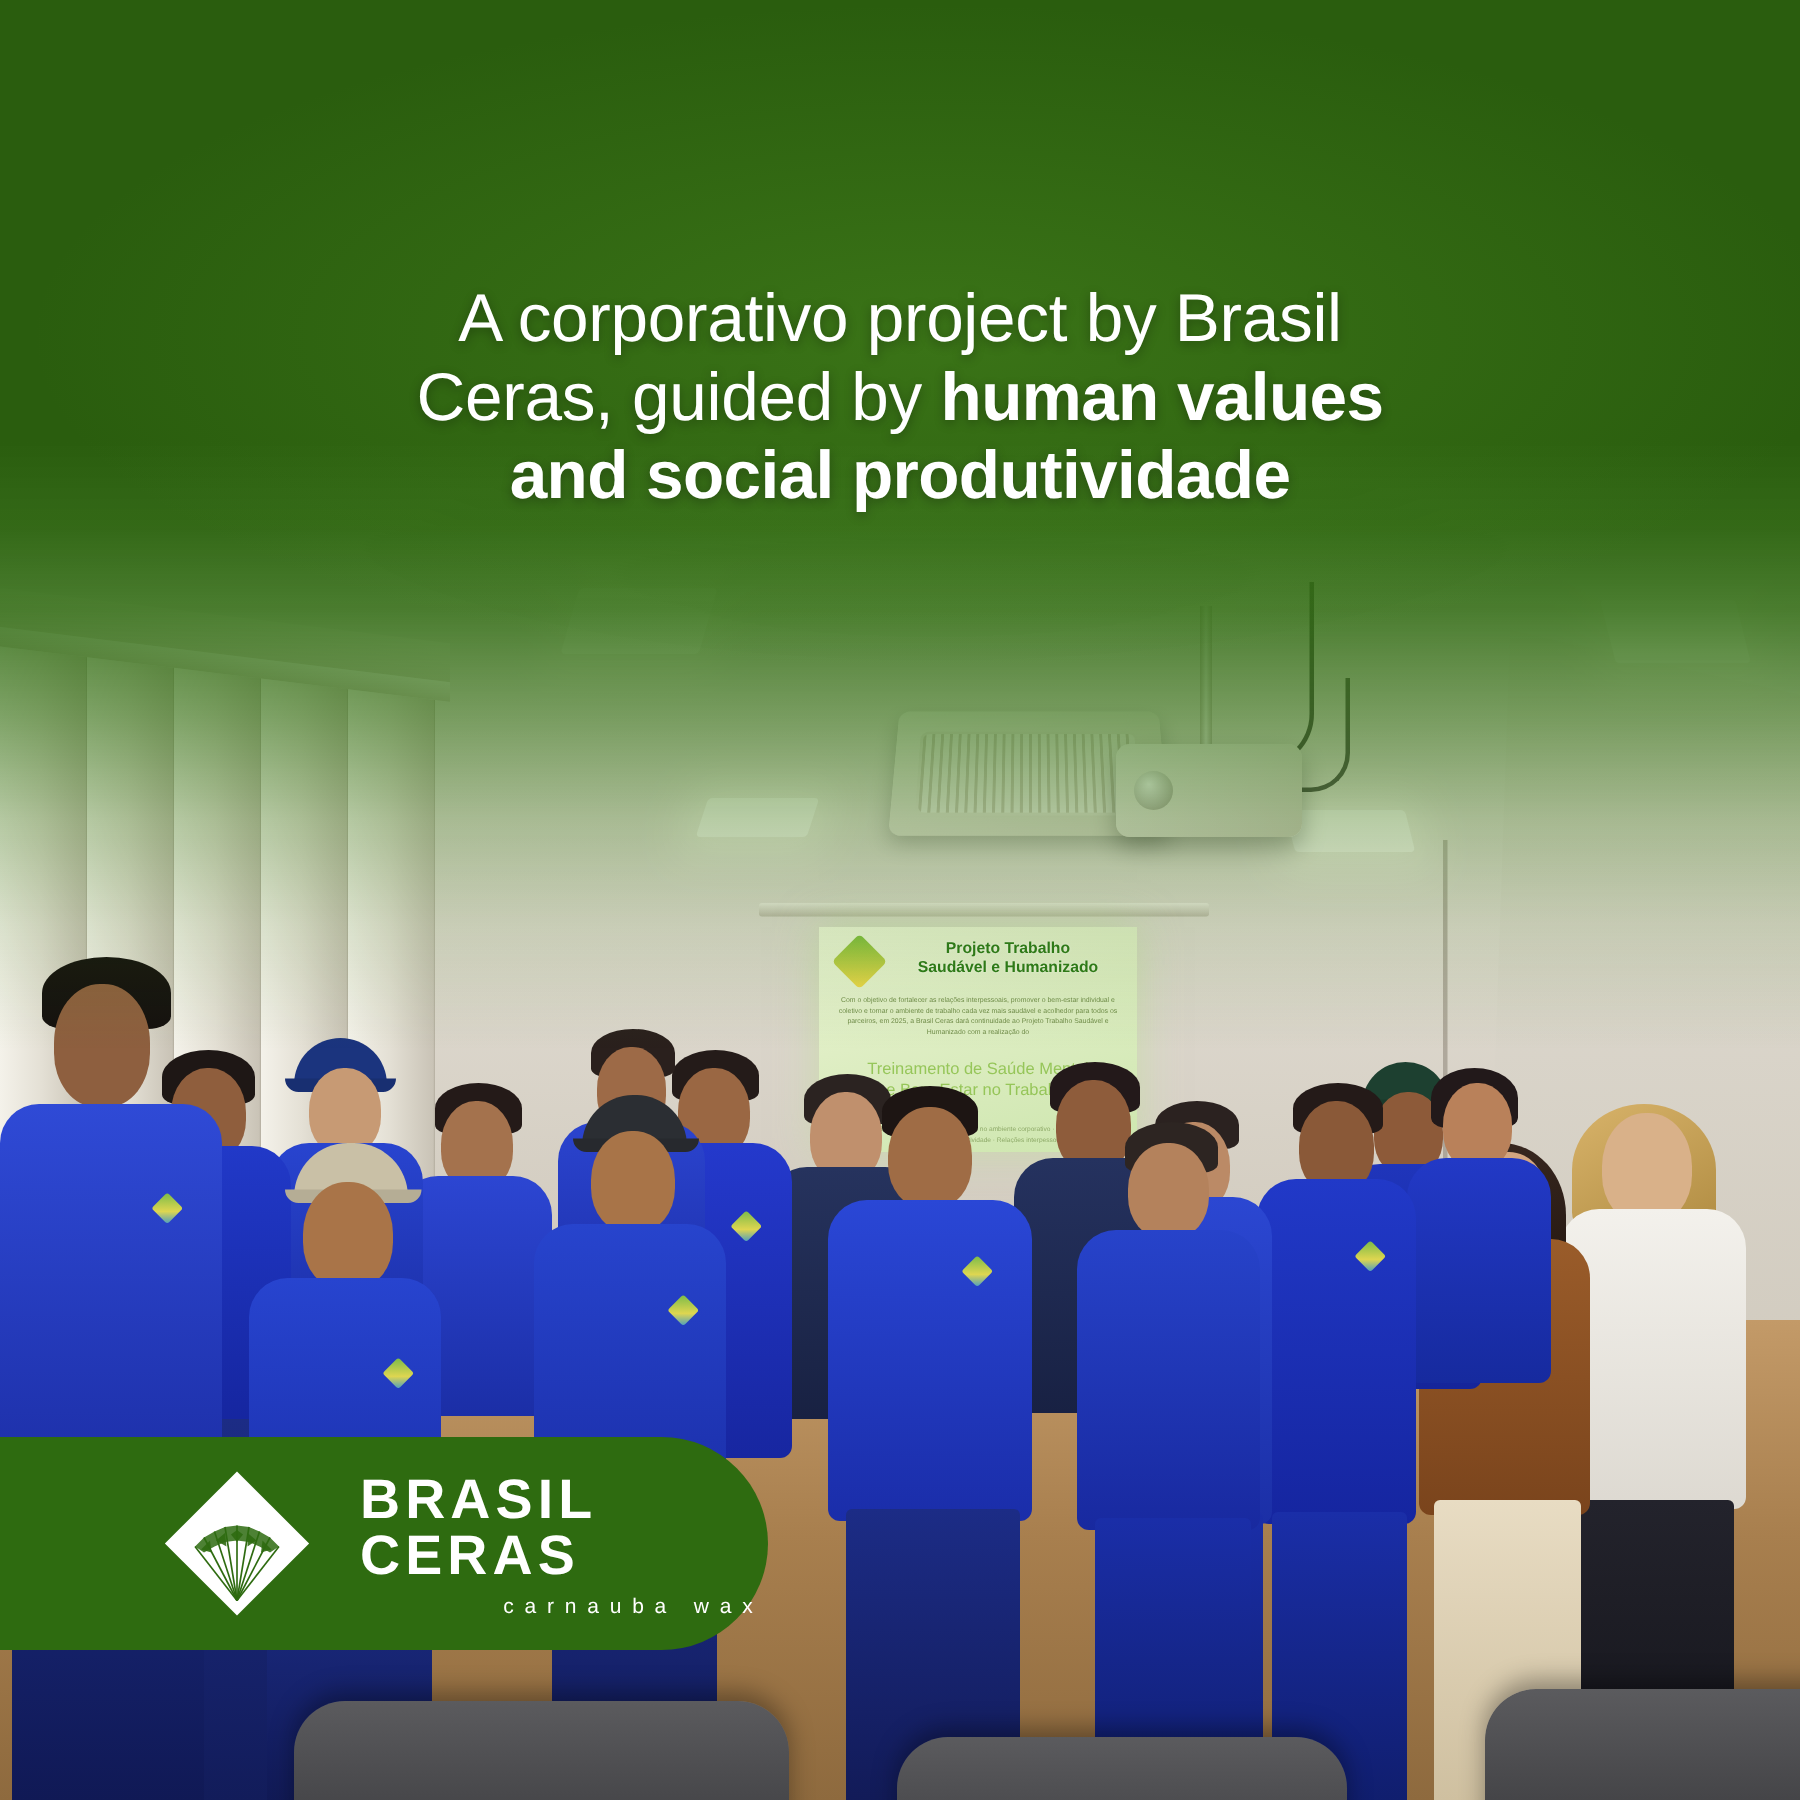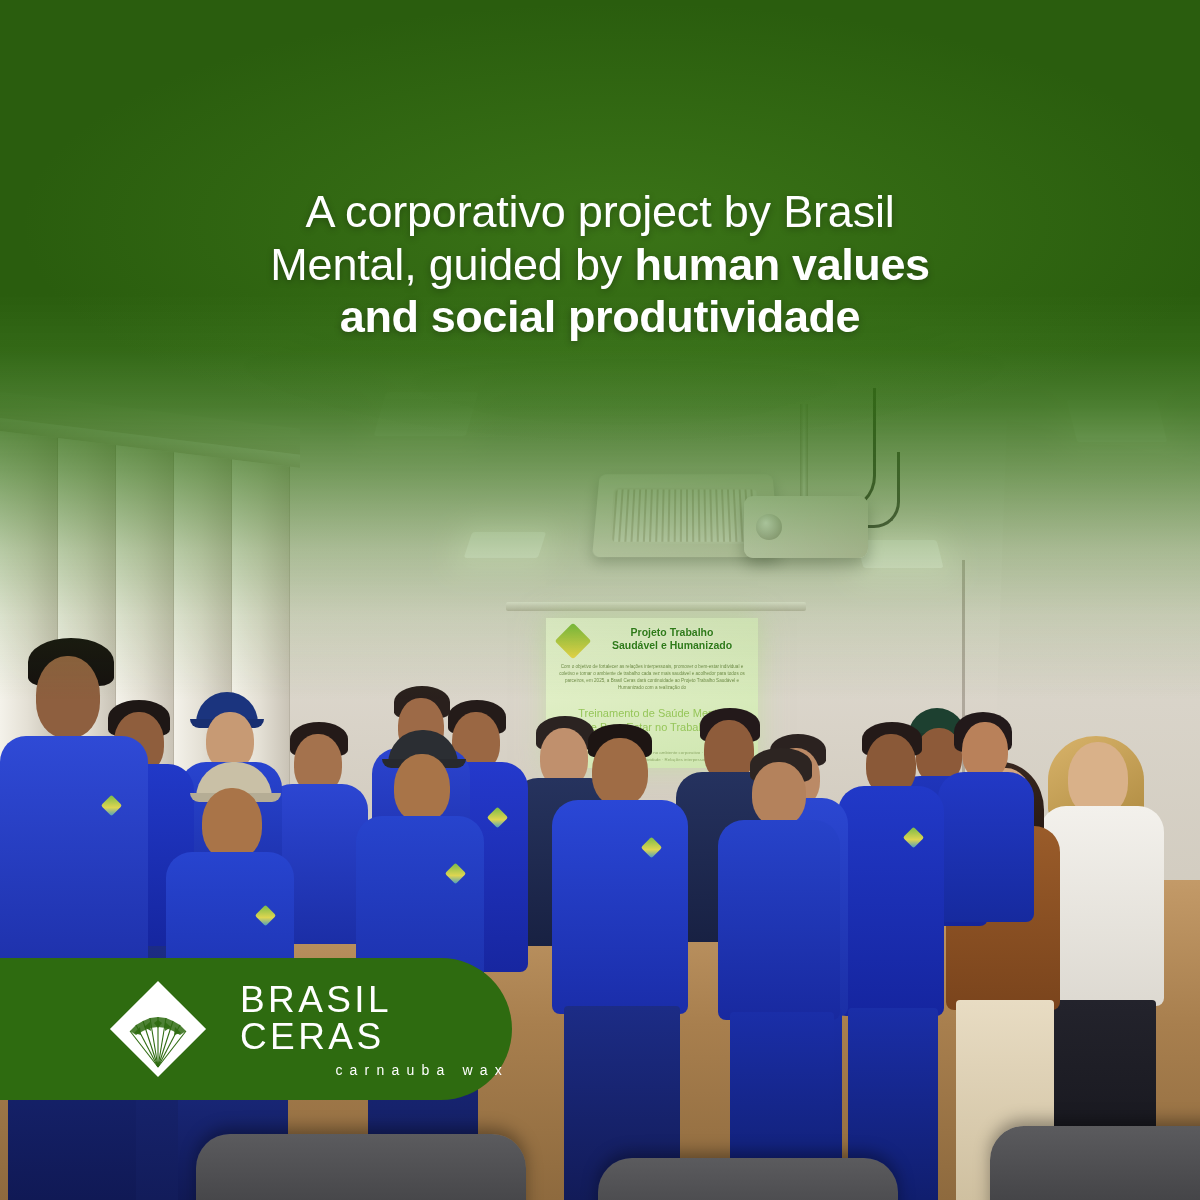--- a/index.html
+++ b/index.html
@@ -142,21 +142,21 @@
   .w-light { font-weight:300; letter-spacing:-.2px; }
   .w-bold  { font-weight:700; letter-spacing:-.4px; }
 
   
   #logo-pill { position:absolute; left:0; top:958px; width:512px; height:142px;
     background:#2e6b10; border-radius:0 71px 71px 0; z-index:9;
     display:flex; align-items:center; }
   #logo-mark { position:relative; width:96px; height:96px; margin-left:110px;
     flex:0 0 auto; }
   #logo-text { margin-left:34px; }
-  #logo-title { font-size:37px; font-weight:400; letter-spacing:3.4px; color:#fff;
+  #logo-title { font-size:37px; font-weight:700; letter-spacing:3.4px; color:#fff;
     line-height:1; font-family:"Liberation Sans", sans-serif; }
   #logo-sub { font-size:14px; letter-spacing:7.2px; color:#fff; margin-top:7px;
     text-align:right; padding-right:3px; }
 
   
   .dia-wrap { position:absolute; inset:0; }
   .dia-sq { position:absolute; left:50%; top:50%; width:68px; height:68px;
     margin:-34px 0 0 -34px; background:#fff; transform:rotate(45deg); }
   .fan { position:absolute; left:0; top:0; width:96px; height:96px; }
 </style>
@@ -345,21 +345,21 @@
     <div class="chair" style="left:196px;top:1134px;width:330px;height:120px"></div>
     <div class="chair" style="left:598px;top:1158px;width:300px;height:110px"></div>
     <div class="chair" style="left:990px;top:1126px;width:260px;height:120px"></div>
   </div>
 
   <div id="green-overlay"></div>
   <div id="green-tint"></div>
 
   <div id="headline">
     <span class="ln w-light">A corporativo project by Brasil</span>
-    <span class="ln"><span class="w-light">Mental, guided by </span><span class="w-bold">human values</span></span>
+    <span class="ln"><span class="w-light">Ceras, guided by </span><span class="w-bold">human values</span></span>
     <span class="ln w-bold">and social produtividade</span>
   </div>
 
   <div id="logo-pill">
     <div id="logo-mark">
       <div class="dia-wrap">
         <div class="dia-sq"></div>
         <svg class="fan" viewBox="0 0 96 96" xmlns="http://www.w3.org/2000/svg">
           <g stroke="#2e6b10" stroke-width="1.1" fill="none">
             <line x1="48" y1="86" x2="20" y2="50"></line>

